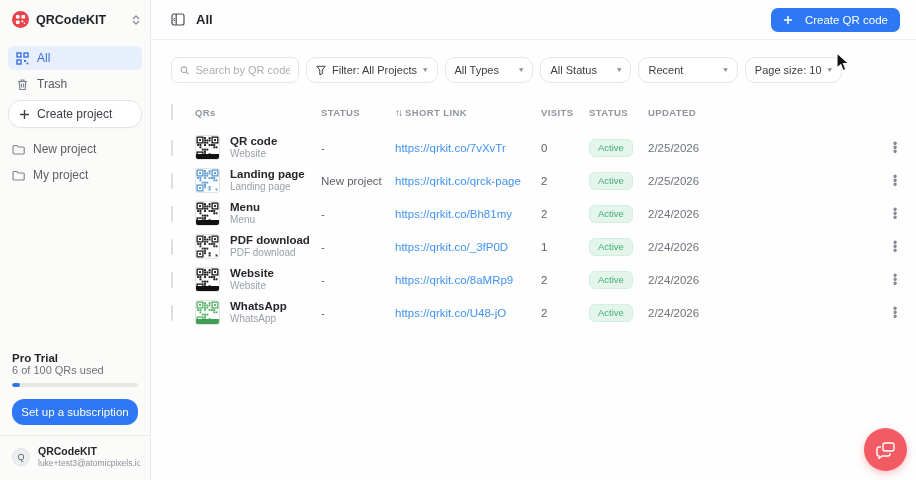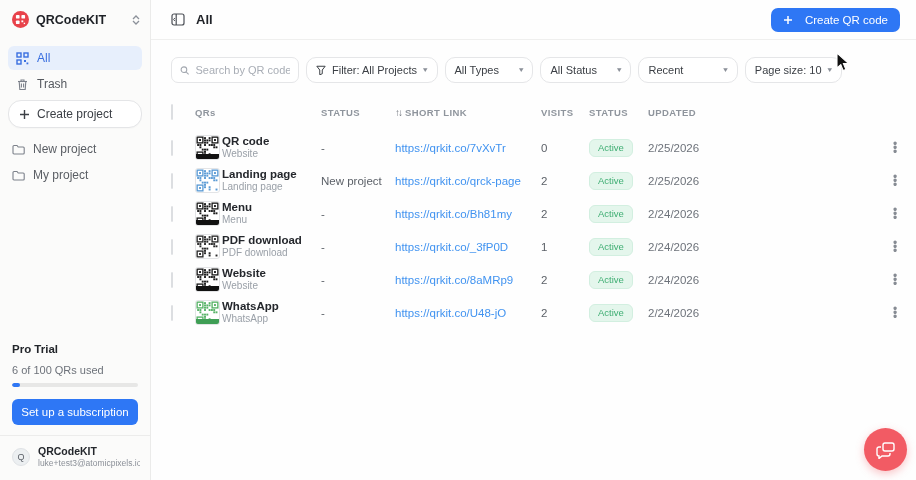--- a/index.html
+++ b/index.html
@@ -38,26 +38,26 @@
     margin:2px 8px 8px 8px; background:#ffffff; border:1px solid #e4e5e7;
     border-radius:13px; padding:6px 10px; display:flex; align-items:center; gap:7px;
     font-size:12px; color:#3c4046; cursor:pointer; box-shadow:0 1px 1px rgba(0,0,0,.02);
   }
   .proj-item {
     display:flex; align-items:center; gap:8px; padding:6px 12px; font-size:12px;
     color:#5a5e64; cursor:pointer;
   }
   .side-spacer { flex:1; }
   .plan-box { padding:6px 12px 10px 12px; }
-  .plan-name { font-weight:bold; font-size:11.5px; color:#23262b; margin-bottom:9px; }
+  .plan-name { font-weight:bold; font-size:11.5px; color:#23262b; }
   .plan-usage { font-size:11px; color:#6d727a; margin-bottom:7px; }
   .progress-track { width:100%; height:4px; border-radius:3px; background:#e7e7e6; overflow:hidden; margin-bottom:12px; }
   .progress-fill { height:100%; border-radius:3px; background:#2e77f5; }
   .subscribe-btn {
-    width:100%; background:#2e77f5; color:#ffffff; border:none; border-radius:6px;
+    width:100%; background:#2e77f5; color:#ffffff; border:none; border-radius:12px;
     font-size:11.5px; padding:7px 4px; cursor:pointer; font-family:inherit;
   }
   .account-row {
     border-top:1px solid #ececeb; display:flex; align-items:center; gap:8px;
     padding:9px 10px 11px 12px; cursor:pointer;
   }
   .avatar {
     width:18px; height:18px; border-radius:50%; background:#eceff1; border:1px solid #dfe2e5;
     color:#5b6068; font-size:9px; display:flex; align-items:center; justify-content:center; flex:0 0 auto;
   }
@@ -100,21 +100,21 @@
   }
   .thead { padding:0 0 12px 0; }
   .th { font-size:9.5px; font-weight:bold; letter-spacing:.4px; color:#8f959d; }
   .th-link { display:flex; align-items:center; gap:4px; }
   .sort-glyph { font-size:10px; color:#6d727a; letter-spacing:-2px; }
   .trow { height:33px; }
   .cbox {
     width:13px; height:13px; border-radius:4px; border:1px solid #dcdee1; background:#f6f7f8;
     cursor:pointer;
   }
-  .qr-cell { display:flex; gap:2px; }
+  .qr-cell { display:flex; gap:10px; }
   .qr-thumb {
     width:25px; height:25px; border-radius:3px; flex:0 0 auto; overflow:hidden;
     border:1px solid #e3e4e6; background:#fff; position:relative;
   }
   .qr-label-bar { position:absolute; left:0; right:0; bottom:0; height:5px; }
   .name-stack { line-height:1.2; overflow:hidden; }
   .row-name { font-weight:bold; font-size:11.5px; color:#24272c; white-space:nowrap; }
   .row-type { font-size:10px; color:#9aa0a8; white-space:nowrap; }
   .cell-project { font-size:11.5px; color:#5c6168; }
   .cell-link { font-size:11.5px; color:#4193f0; cursor:pointer; white-space:nowrap; }

